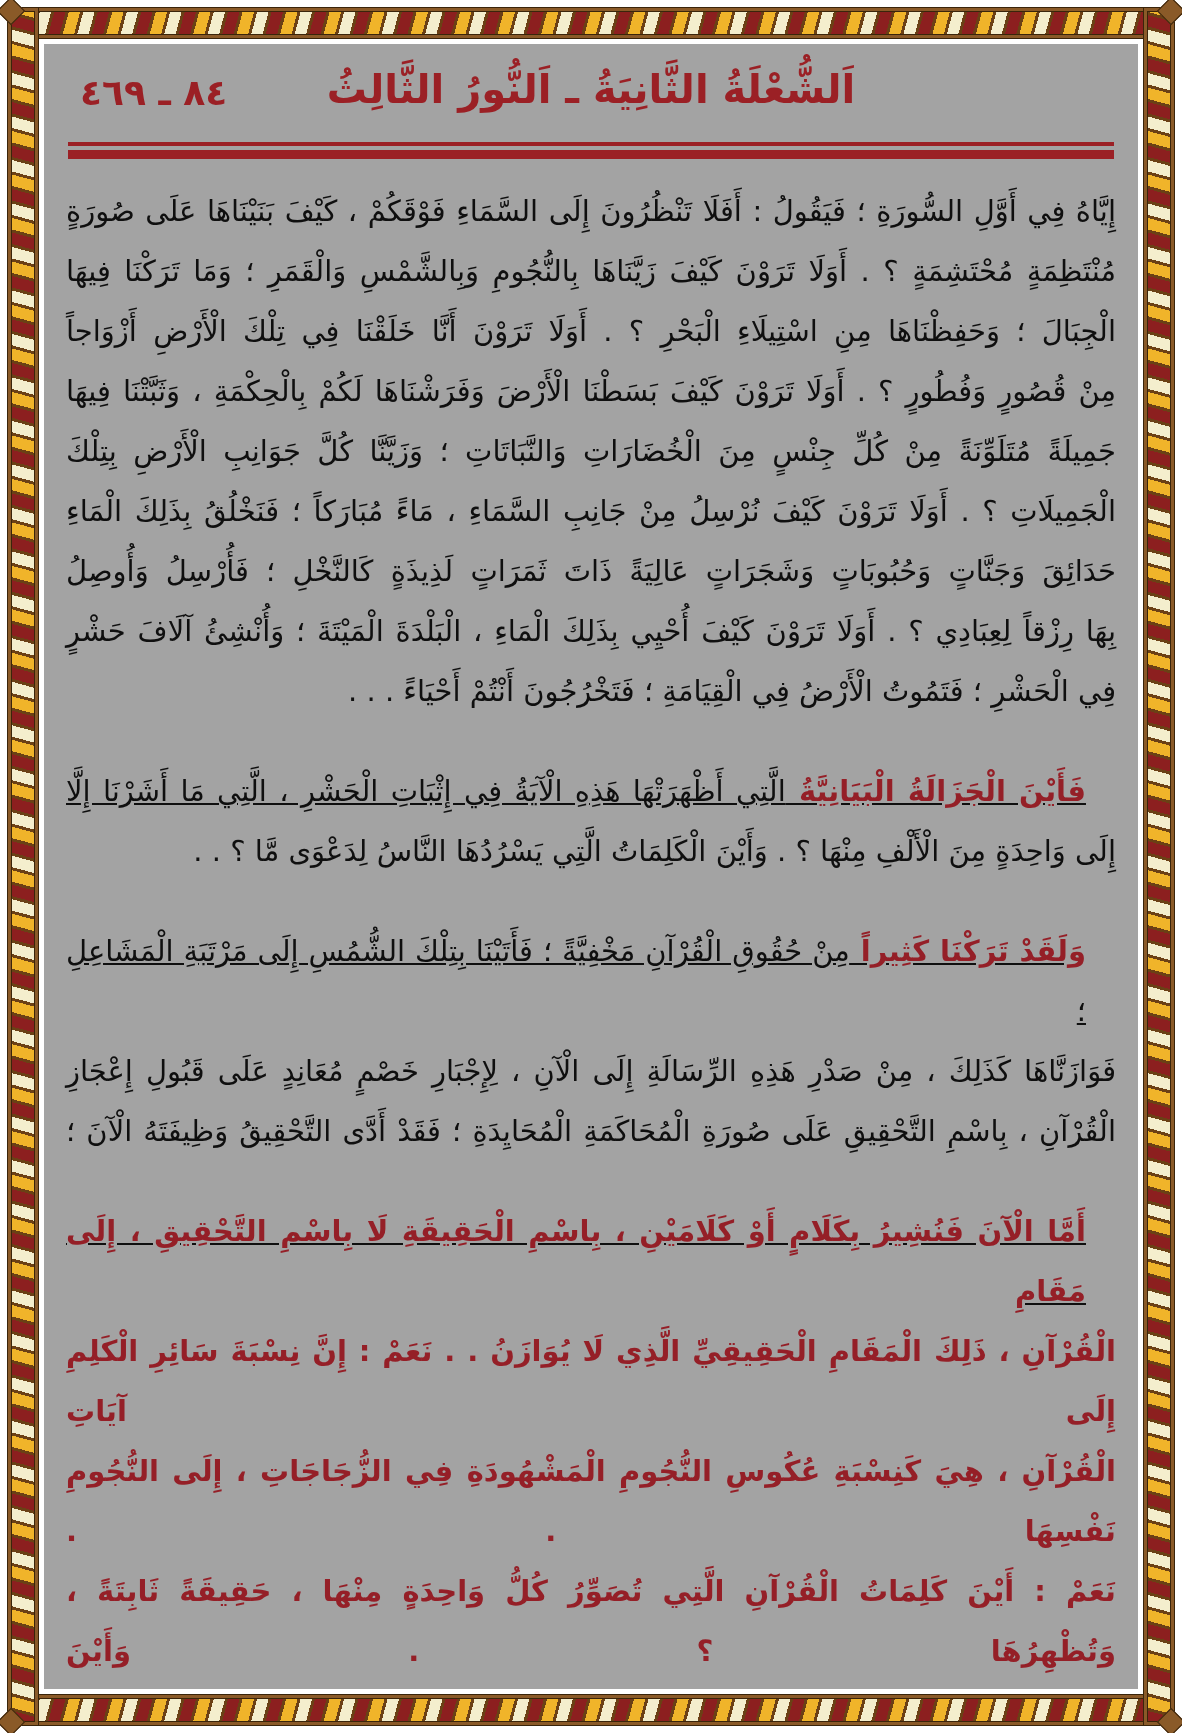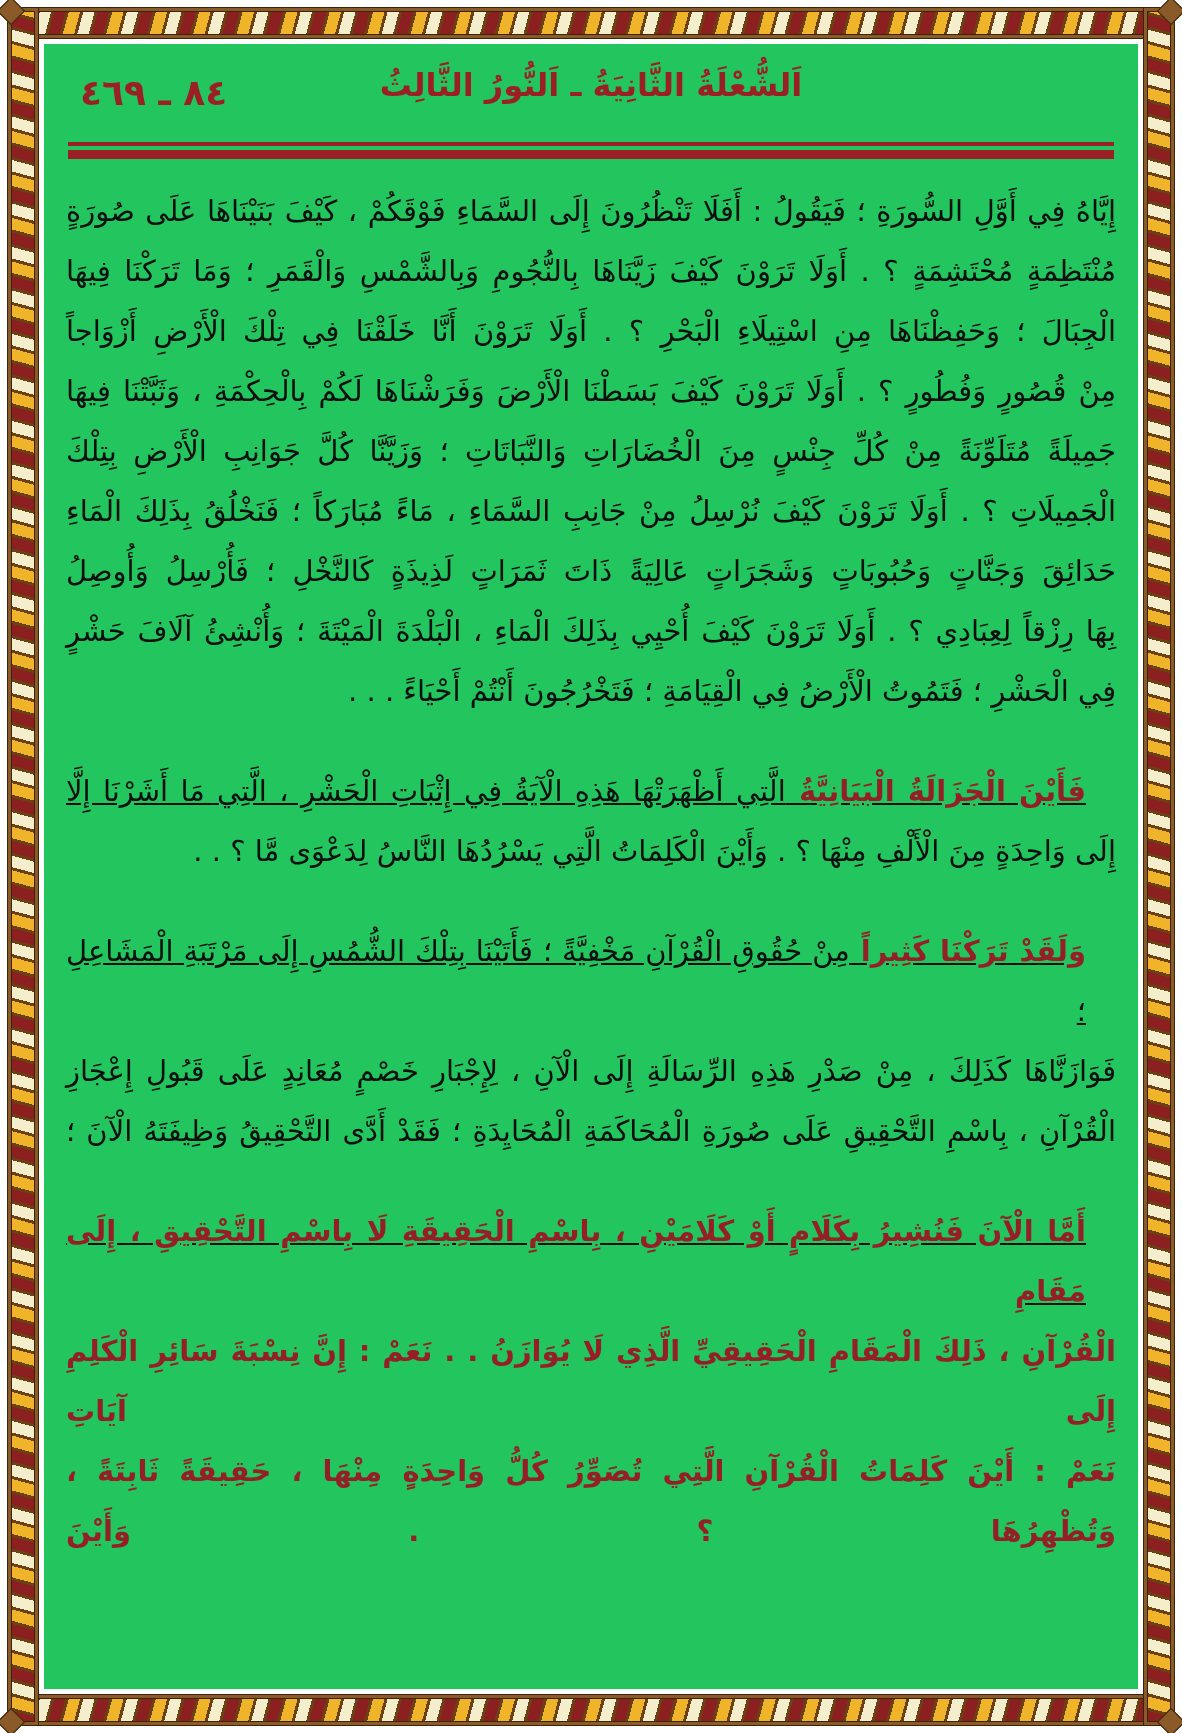--- a/index.html
+++ b/index.html
@@ -44,36 +44,36 @@
   }
   .corner.tl{left:1px;top:1px;}
   .corner.tr{right:1px;top:1px;}
   .corner.bl{left:1px;bottom:1px;}
   .corner.br{right:1px;bottom:1px;}
 
   
   .content{
     position:absolute;
     top:44px;left:44px;right:44px;bottom:44px;
-    background:#22c55e;
+    background:#a3a3a3;
     direction:rtl;
     padding:14px 22px 0 22px;
     box-sizing:border-box;
   }
   .header{position:relative;height:74px;}
   .page-numbers{
     position:absolute;left:14px;top:14px;
     direction:rtl;
     font-size:36px;font-weight:bold;color:#9b2025;
     letter-spacing:4px;
   }
   .page-title{
     text-align:center;
     padding-top:8px;
-    font-size:32px;font-weight:bold;color:#9b2025;
+    font-size:40px;font-weight:bold;color:#9b2025;
   }
   .rules{margin:10px 2px 0 2px;}
   .rule-thin{height:4px;background:#9b2025;margin-bottom:4px;}
   .rule-thick{height:9px;background:#9b2025;}
 
   .body-text{
     margin-top:22px;
     font-size:29px;
     line-height:60px;
     color:#0f0f0f;
@@ -132,17 +132,18 @@
           <div class="line right"><span class="seg-black">إِلَى وَاحِدَةٍ مِنَ الْأَلْفِ مِنْهَا ؟ . وَأَيْنَ الْكَلِمَاتُ الَّتِي يَسْرُدُهَا النَّاسُ لِدَعْوَى مَّا ؟ . .</span></div>
         </div>
         <div class="para">
           <div class="line justify indent"><span class="seg-red">وَلَقَدْ تَرَكْنَا كَثِيراً </span><span class="seg-black">مِنْ حُقُوقِ الْقُرْآنِ مَخْفِيَّةً ؛ فَأَتَيْنَا بِتِلْكَ الشُّمُسِ إِلَى مَرْتَبَةِ الْمَشَاعِلِ ؛</span></div>
           <div class="line justify"><span class="seg-black">فَوَازَنَّاهَا كَذَلِكَ ، مِنْ صَدْرِ هَذِهِ الرِّسَالَةِ إِلَى الْآنِ ، لِإِجْبَارِ خَصْمٍ مُعَانِدٍ عَلَى قَبُولِ إِعْجَازِ</span></div>
           <div class="line justify"><span class="seg-black">الْقُرْآنِ ، بِاسْمِ التَّحْقِيقِ عَلَى صُورَةِ الْمُحَاكَمَةِ الْمُحَايِدَةِ ؛ فَقَدْ أَدَّى التَّحْقِيقُ وَظِيفَتَهُ الْآنَ ؛</span></div>
         </div>
         <div class="para">
           <div class="line justify indent"><span class="seg-red">أَمَّا الْآنَ فَنُشِيرُ بِكَلَامٍ أَوْ كَلَامَيْنِ ، بِاسْمِ الْحَقِيقَةِ لَا بِاسْمِ التَّحْقِيقِ ، إِلَى مَقَامِ</span></div>
           <div class="line justify"><span class="seg-red">الْقُرْآنِ ، ذَلِكَ الْمَقَامِ الْحَقِيقِيِّ الَّذِي لَا يُوَازَنُ . . نَعَمْ : إِنَّ نِسْبَةَ سَائِرِ الْكَلِمِ إِلَى آيَاتِ</span></div>
+          <div class="line justify"><span class="seg-red">الْقُرْآنِ ، هِيَ كَنِسْبَةِ عُكُوسِ النُّجُومِ الْمَشْهُودَةِ فِي الزُّجَاجَاتِ ، إِلَى النُّجُومِ نَفْسِهَا . .</span></div>
           <div class="line justify"><span class="seg-red">نَعَمْ : أَيْنَ كَلِمَاتُ الْقُرْآنِ الَّتِي تُصَوِّرُ كُلُّ وَاحِدَةٍ مِنْهَا ، حَقِيقَةً ثَابِتَةً ، وَتُظْهِرُهَا ؟ . وَأَيْنَ</span></div>
         </div>
       </div>
   </div>
 </div>
 
 </body></html>

